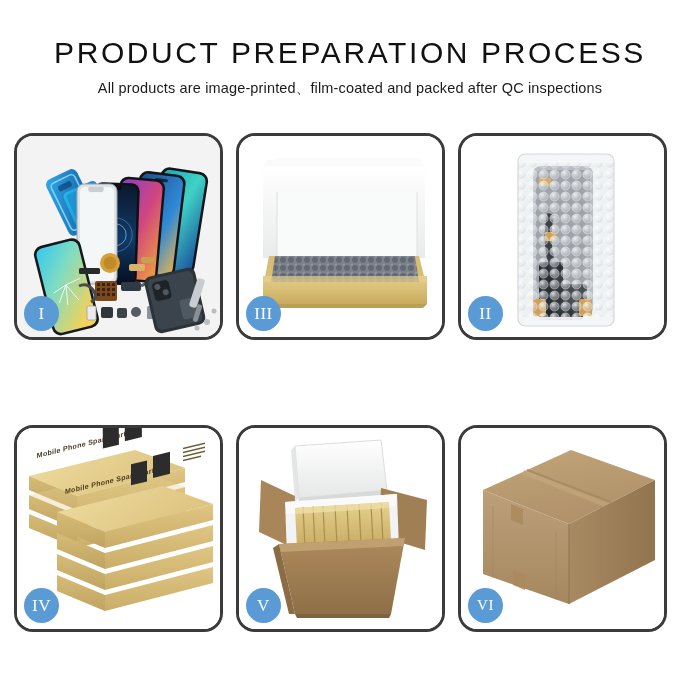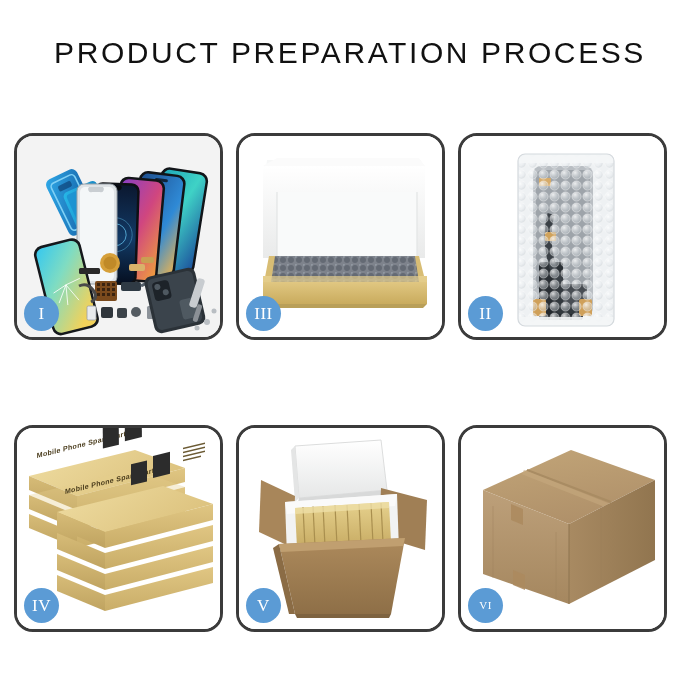--- a/index.html
+++ b/index.html
@@ -83,31 +83,32 @@
     border-radius: 50%;
     background: #5B9BD5;
     color: #ffffff;
     font-family: "Liberation Serif", serif;
     font-size: 17px;
     line-height: 35px;
     text-align: center;
     letter-spacing: 0.5px;
     z-index: 30;
   }
-  .badge.wide { font-size: 11px; }
+  .badge.wide { font-size: 15px; }
 
   svg { display: block; }
 </style>
 </head>
 <body>
 
 <div class="page">
 
   <div class="header">
     <h1 class="title">PRODUCT PREPARATION PROCESS</h1>
+    <p class="subtitle">All products are image-printed、film-coated and packed after QC inspections</p>
   </div>
 
   <div class="grid">
 
     <div class="panel">
       <div class="stage">
         <svg width="209" height="207" viewBox="0 0 209 207">
           <defs>
             <linearGradient id="g-scr1" x1="0" y1="0" x2="1" y2="1">
               <stop offset="0%" stop-color="#27b9e8"></stop>

